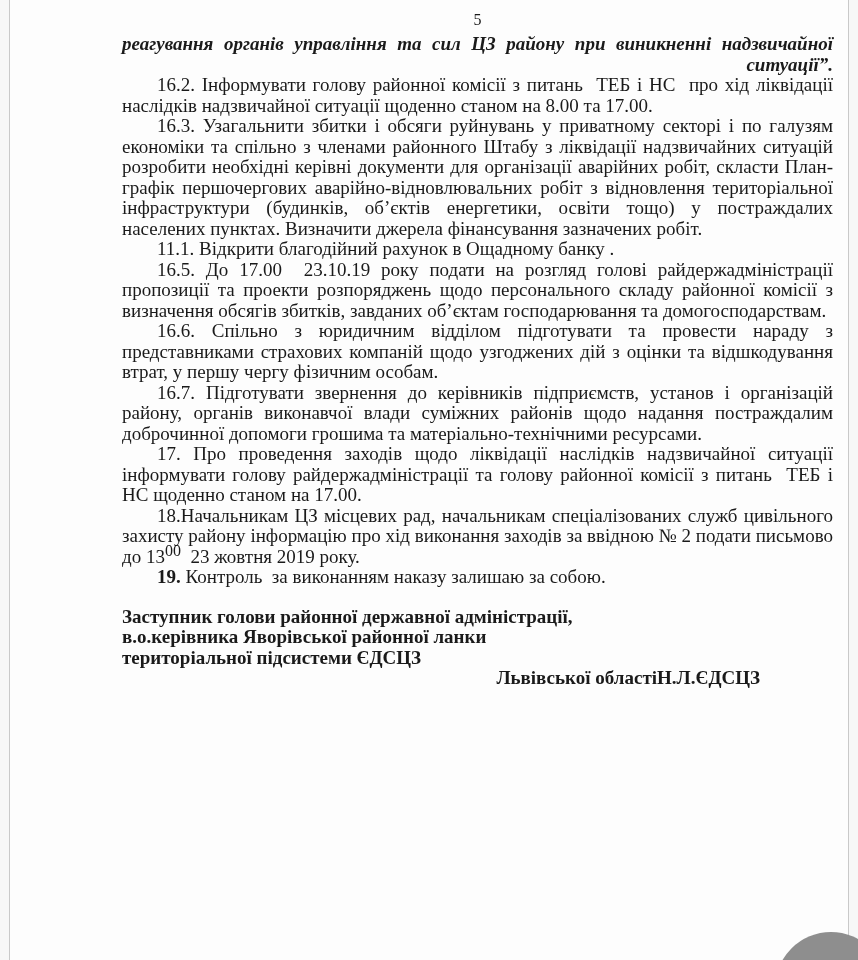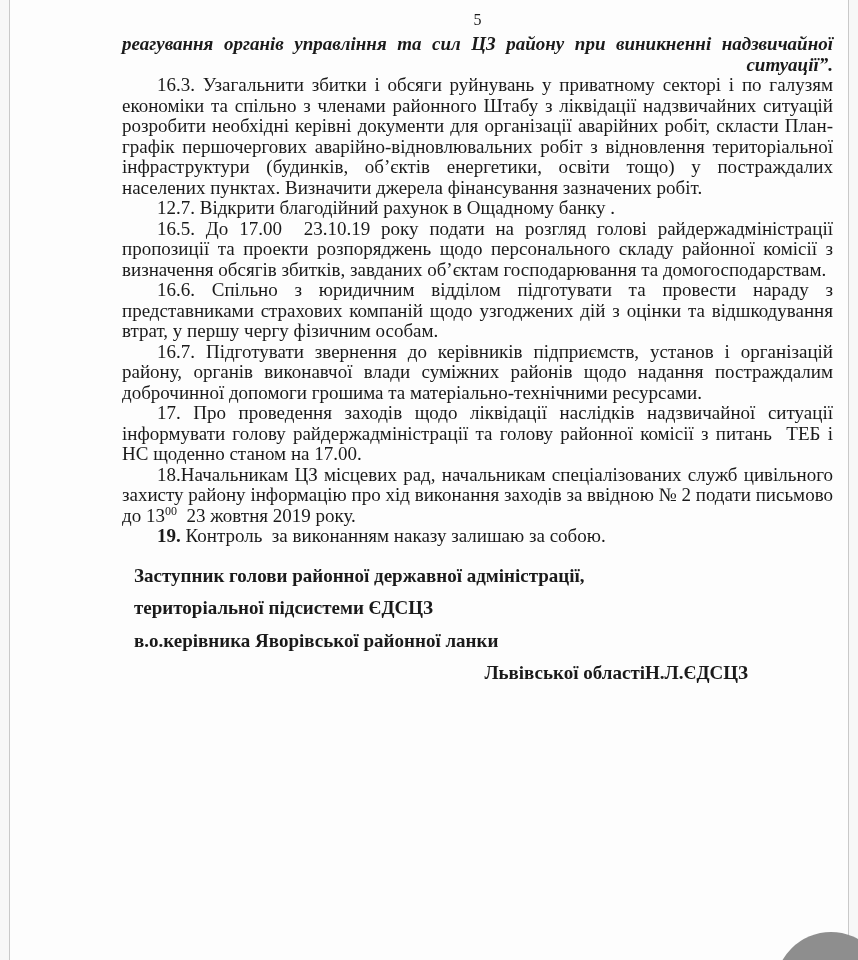--- a/index.html
+++ b/index.html
@@ -53,30 +53,30 @@
   }
   p.cont-line1 {
     text-align: justify;
     text-align-last: justify;
     font-style: italic;
   }
   p.cont-line2 {
     text-align: right;
   }
   sup {
-    font-size: 12px;
+    font-size: 16px;
     line-height: 0;
     vertical-align: super;
   }
   .bold { font-weight: bold; margin-top: 16px; }
   .sig {
     margin-top: 19px;
     font-weight: bold;
   }
-  .sig div { margin: 12px; }
+  .sig div { margin: 0; }
   .sig-row {
     display: flex;
     justify-content: flex-end;
     padding-right: 73px;
   }
   .corner-circle {
     position: absolute;
     left: 775px;
     top: 932px;
     width: 112px;
@@ -93,35 +93,36 @@
 
 <div class="viewport">
   <div class="page">
     <div class="content">
 
       <div class="pagenum">5</div>
 
       <p class="para cont cont-line1">реагування органів управління та сил ЦЗ району при виникненні надзвичайної</p>
       <p class="para cont cont-line2">ситуації”.</p>
 
+      <p class="para">16.2. Інформувати голову районної комісії з питань &nbsp;ТЕБ і НС &nbsp;про хід ліквідації наслідків надзвичайної ситуації щоденно станом на 8.00 та 17.00.</p>
       <p class="para">16.3. Узагальнити збитки і обсяги руйнувань у приватному секторі і по галузям економіки та спільно з членами районного Штабу з ліквідації надзвичайних ситуацій розробити необхідні керівні документи для організації аварійних робіт, скласти План-графік першочергових аварійно-відновлювальних робіт з відновлення територіальної інфраструктури (будинків, об’єктів енергетики, освіти тощо) у постраждалих населених пунктах. Визначити джерела фінансування зазначених робіт.</p>
-      <p class="para">12.7. Відкрити благодійний рахунок в Ощадному банку .</p>
+      <p class="para">11.1. Відкрити благодійний рахунок в Ощадному банку .</p>
       <p class="para">16.5. До 17.00 &nbsp;23.10.19 року подати на розгляд голові райдержадміністрації пропозиції та проекти розпоряджень щодо персонального складу районної комісії з визначення обсягів збитків, завданих об’єктам господарювання та домогосподарствам.</p>
       <p class="para">16.6. Спільно з юридичним відділом підготувати та провести нараду з представниками страхових компаній щодо узгоджених дій з оцінки та відшкодування втрат, у першу чергу фізичним особам.</p>
       <p class="para">16.7. Підготувати звернення до керівників підприємств, установ і організацій району, органів виконавчої влади суміжних районів щодо надання постраждалим доброчинної допомоги грошима та матеріально-технічними ресурсами.</p>
       <p class="para">17. Про проведення заходів щодо ліквідації наслідків надзвичайної ситуації інформувати голову райдержадміністрації та голову районної комісії з питань &nbsp;ТЕБ і НС щоденно станом на 17.00.</p>
 
       <p class="para"><span>18.Начальникам ЦЗ місцевих рад, начальникам спеціалізованих служб цивільного захисту району інформацію про хід виконання заходів за ввідною № 2 подати письмово до 13</span><sup>00</sup><span> &nbsp;23 жовтня 2019 року.</span></p>
 
       <p class="para"><span class="bold">19.</span><span> Контроль &nbsp;за виконанням наказу залишаю за собою.</span></p>
 
       <div class="sig">
         <div>Заступник голови районної державної адміністрації,</div>
+        <div>в.о.керівника Яворівської районної ланки</div>
         <div>територіальної підсистеми ЄДСЦЗ</div>
-        <div>в.о.керівника Яворівської районної ланки</div>
         <div class="sig-row">
           <span>Львівської області</span>
           <span>Н.Л.ЄДСЦЗ</span>
         </div>
       </div>
 
     </div>
   </div>
 
   <button class="corner-circle"></button>

